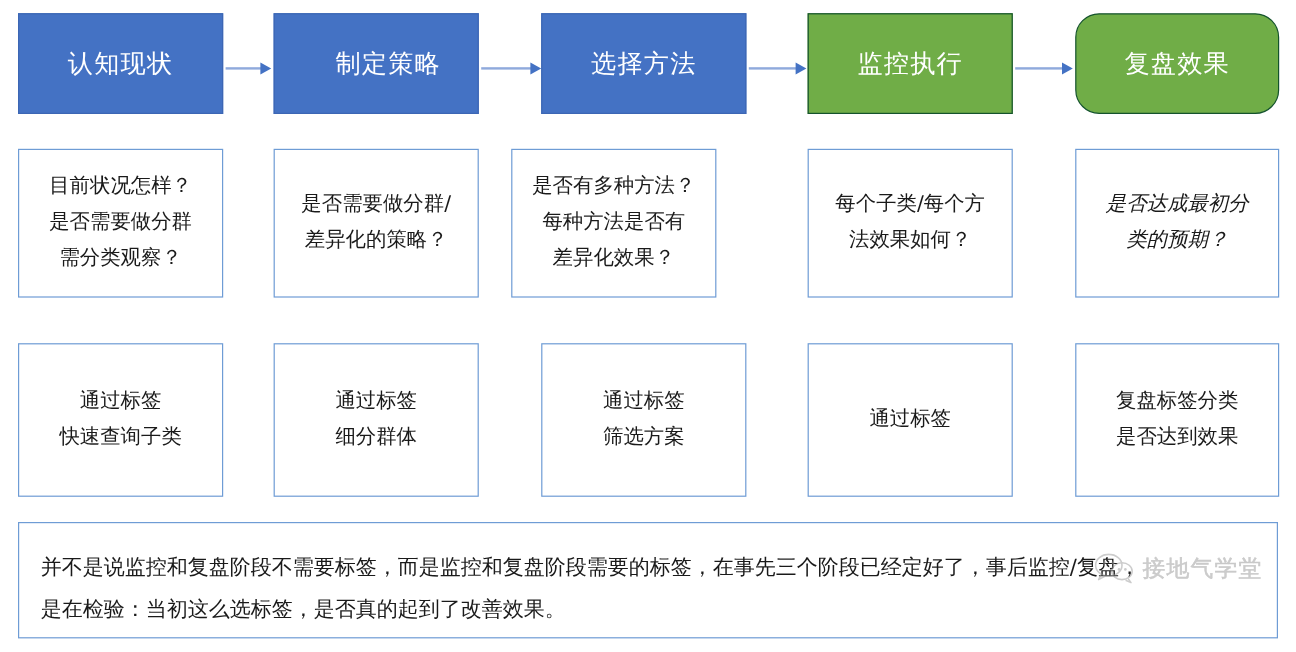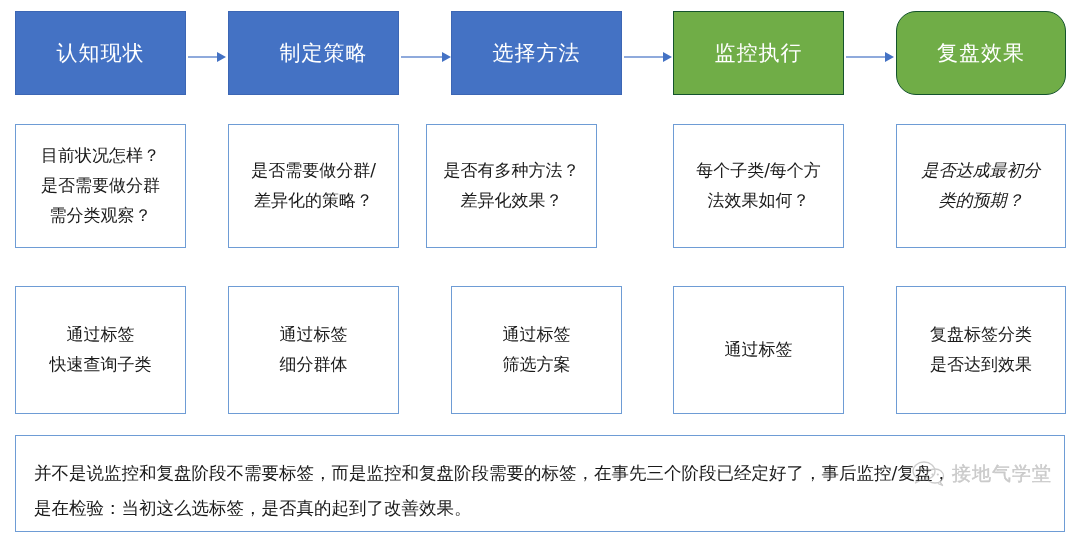--- a/index.html
+++ b/index.html
@@ -164,20 +164,21 @@
     <span class="ln">需分类观察？</span>
   </div>
 
   <div class="card row1" style="left:228px;width:171px;">
     <span class="ln">是否需要做分群/</span>
     <span class="ln">差异化的策略？</span>
   </div>
 
   <div class="card row1" style="left:426px;width:171px;">
     <span class="ln">是否有多种方法？</span>
+    <span class="ln">每种方法是否有</span>
     <span class="ln">差异化效果？</span>
   </div>
 
   <div class="card row1" style="left:673px;width:171px;">
     <span class="ln">每个子类/每个方</span>
     <span class="ln">法效果如何？</span>
   </div>
 
   <div class="card row1" style="left:896px;width:170px;font-style:italic;">
     <span class="ln">是否达成最初分</span>

